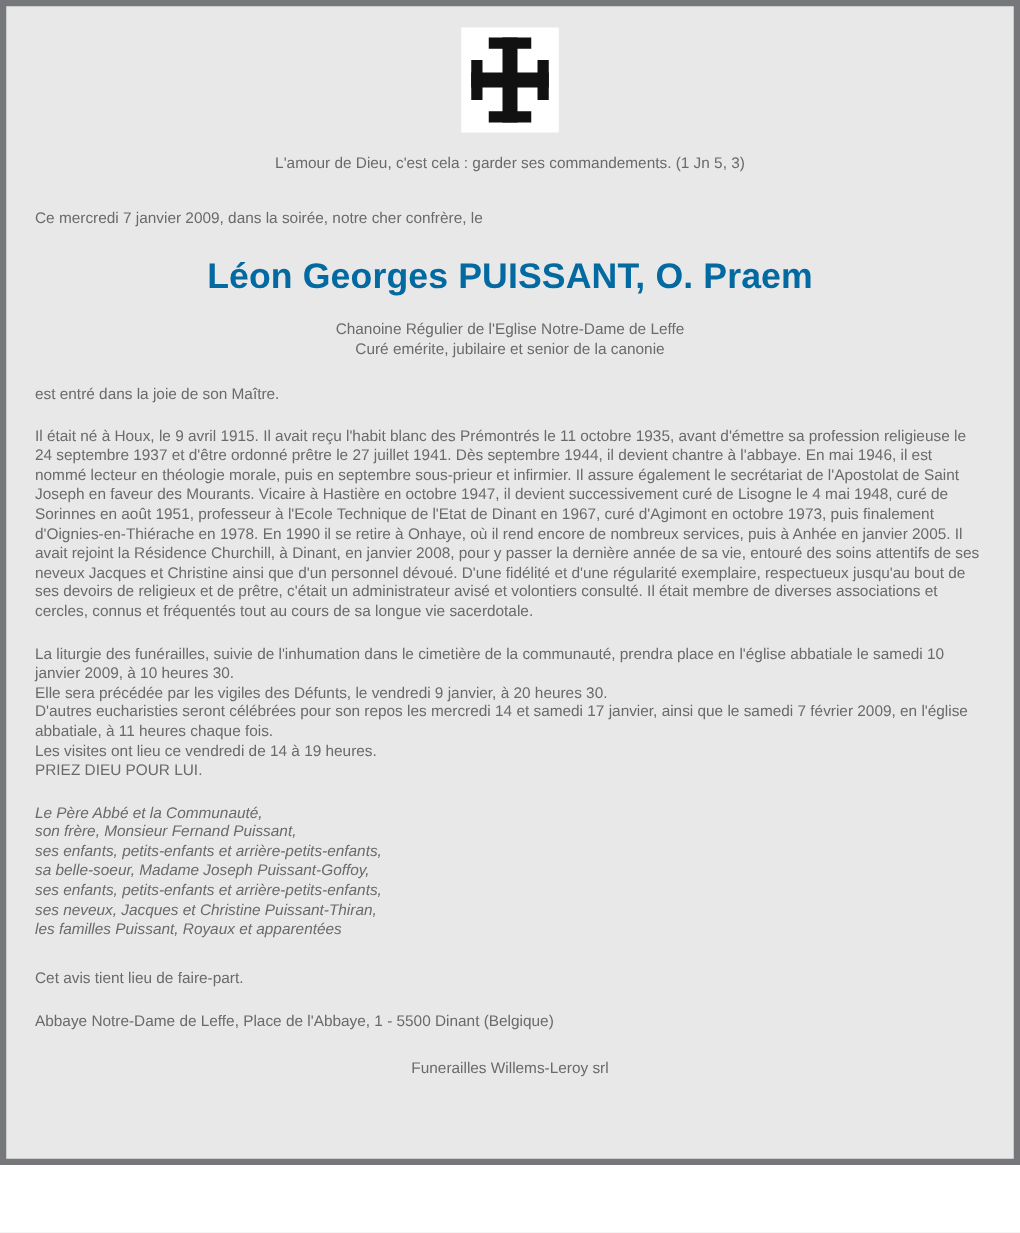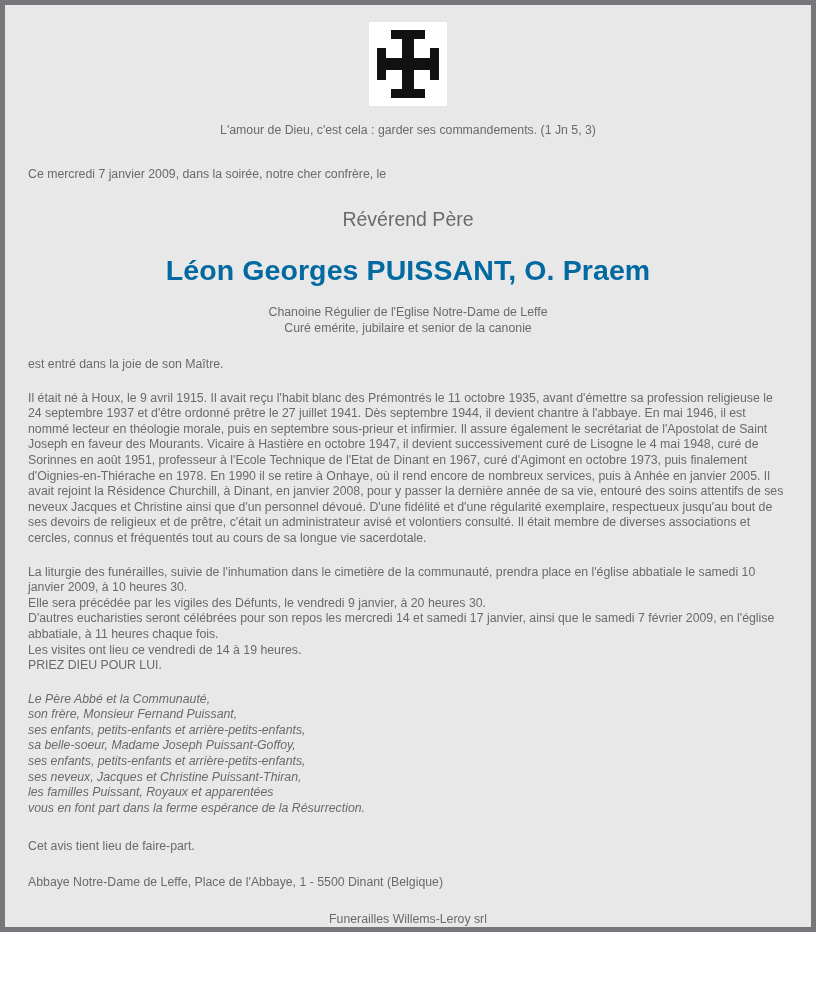--- a/index.html
+++ b/index.html
@@ -148,21 +148,20 @@
           <rect x="61" y="26" width="9" height="32"></rect>
         </g>
       </svg>
     </div>
   </div>
 
   <div class="scripture">L'amour de Dieu, c'est cela : garder ses commandements. (1 Jn 5, 3)</div>
 
   <div class="intro">Ce mercredi 7 janvier 2009, dans la soirée, notre cher confrère, le</div>
 
-  <div class="rev-title">Révérend Père</div>
 
   <div class="deceased-name">Léon Georges PUISSANT, O. Praem</div>
 
   <div class="roles">
     <span class="line">Chanoine Régulier de l'Eglise Notre-Dame de Leffe</span>
     <span class="line">Curé emérite, jubilaire et senior de la canonie</span>
   </div>
 
   <div class="entered">est entré dans la joie de son Maître.</div>
 
@@ -177,21 +176,20 @@
   </div>
 
   <div class="family">
     <span class="line">Le Père Abbé et la Communauté,</span>
     <span class="line">son frère, Monsieur Fernand Puissant,</span>
     <span class="line">ses enfants, petits-enfants et arrière-petits-enfants,</span>
     <span class="line">sa belle-soeur, Madame Joseph Puissant-Goffoy,</span>
     <span class="line">ses enfants, petits-enfants et arrière-petits-enfants,</span>
     <span class="line">ses neveux, Jacques et Christine Puissant-Thiran,</span>
     <span class="line">les familles Puissant, Royaux et apparentées</span>
-    <span class="line">vous en font part dans la ferme espérance de la Résurrection.</span>
   </div>
 
   <div class="notice-line">Cet avis tient lieu de faire-part.</div>
 
   <div class="address-line">Abbaye Notre-Dame de Leffe, Place de l'Abbaye, 1 - 5500 Dinant (Belgique)</div>
 
   <div class="undertaker-line">Funerailles Willems-Leroy srl</div>
 
 </div>
 

